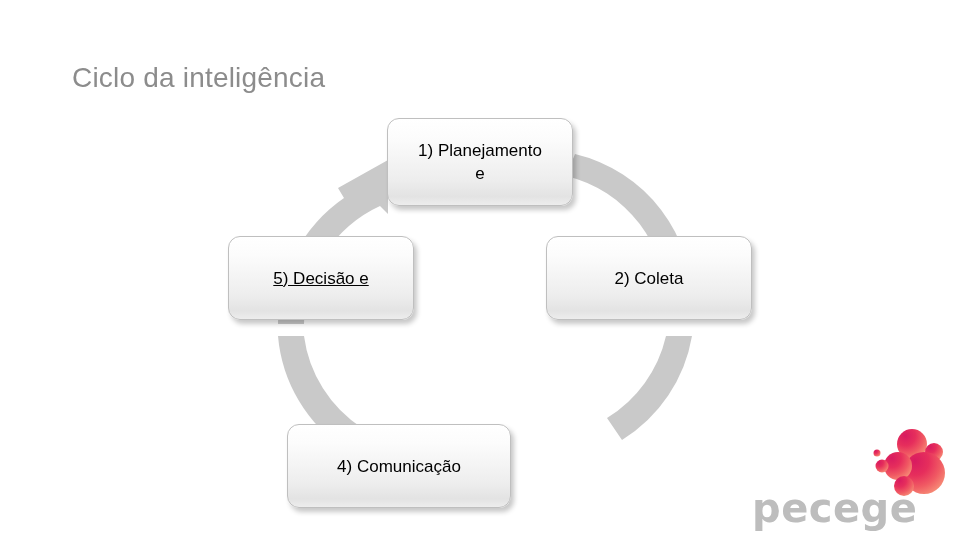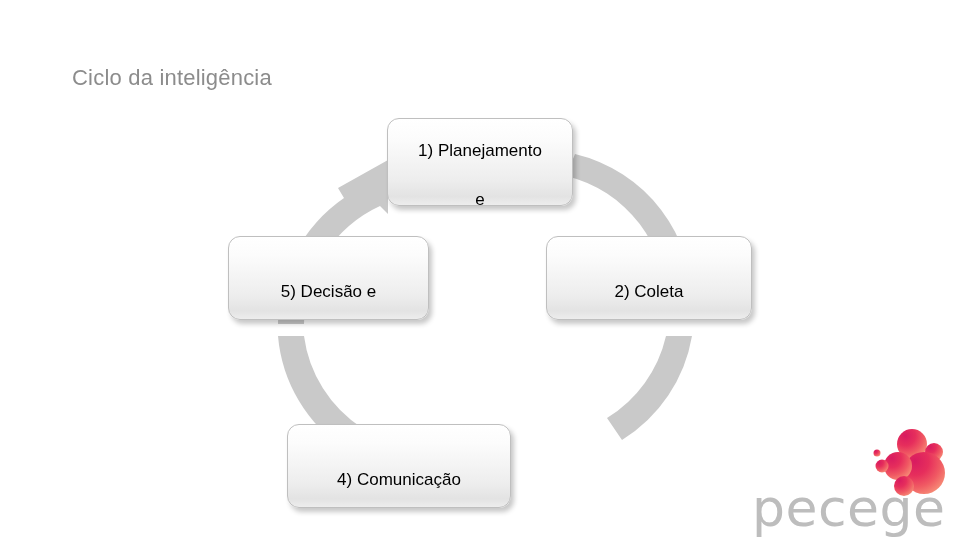--- a/index.html
+++ b/index.html
@@ -14,21 +14,21 @@
     overflow: hidden;
     font-family: "Liberation Sans", sans-serif;
     background: #ffffff;
   }
 
   
   #slide-title {
     position: absolute;
     left: 72px;
     top: 62px;
-    font-size: 22px;
+    font-size: 28px;
     line-height: 32px;
     color: #8c8c8c;
     letter-spacing: 0.2px;
     white-space: nowrap;
   }
 
   
   #diagram {
     position: absolute;
     left: 0;
@@ -59,46 +59,46 @@
     box-shadow: 3px 4px 5px rgba(0,0,0,0.22);
     display: flex;
     align-items: center;
     justify-content: center;
     text-align: center;
     color: #000000;
     font-size: 17px;
     line-height: 23px;
     padding: 4px 8px;
   }
-  .proc-label { display: block; margin-top: 26px; }
+  .proc-label { display: block; }
 
   #box-1 { left: 387px; top: 118px;  width: 186px; height: 88px; }
   #box-2 { left: 546px; top: 236px;  width: 206px; height: 84px; }
   #box-3 { left: 484px; top: 424px;  width: 186px; height: 84px; }
   #box-4 { left: 287px; top: 424px;  width: 224px; height: 84px; }
-  #box-5 { left: 228px; top: 236px;  width: 201px; height: 84px; }
+  #box-5 { left: 228px; top: 236px;  width: 186px; height: 84px; text-decoration: underline; }
 
   
   #logo {
     position: absolute;
     left: 752px;
     top: 428px;
     width: 196px;
     height: 104px;
   }
   #logo-wordmark {
     position: absolute;
     left: 0px;
     top: 58px;
-    font-size: 52px;
+    font-size: 40px;
     line-height: 44px;
     color: #bdbdbd;
     letter-spacing: 0.5px;
     font-family: "DejaVu Sans", sans-serif;
-    font-weight: 400;
+    font-weight: 700;
   }
   #logo-mark {
     position: absolute;
     left: 112px;
     top: 0px;
     width: 84px;
     height: 72px;
   }
 </style>
 </head>

